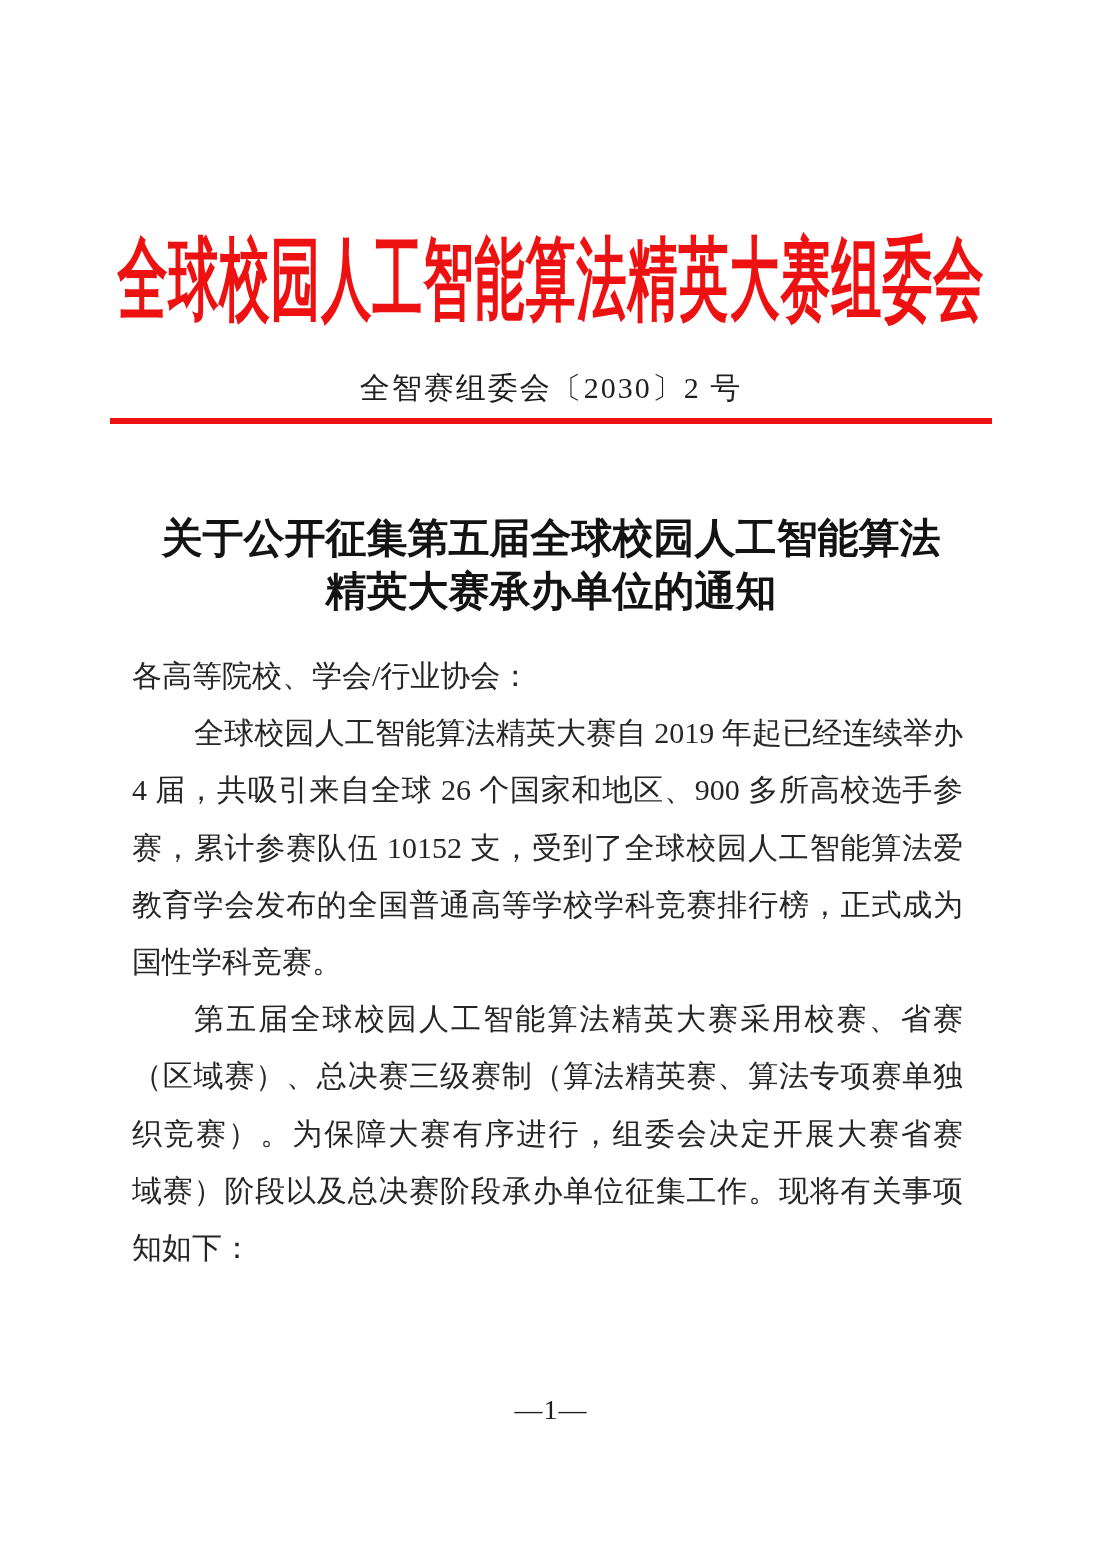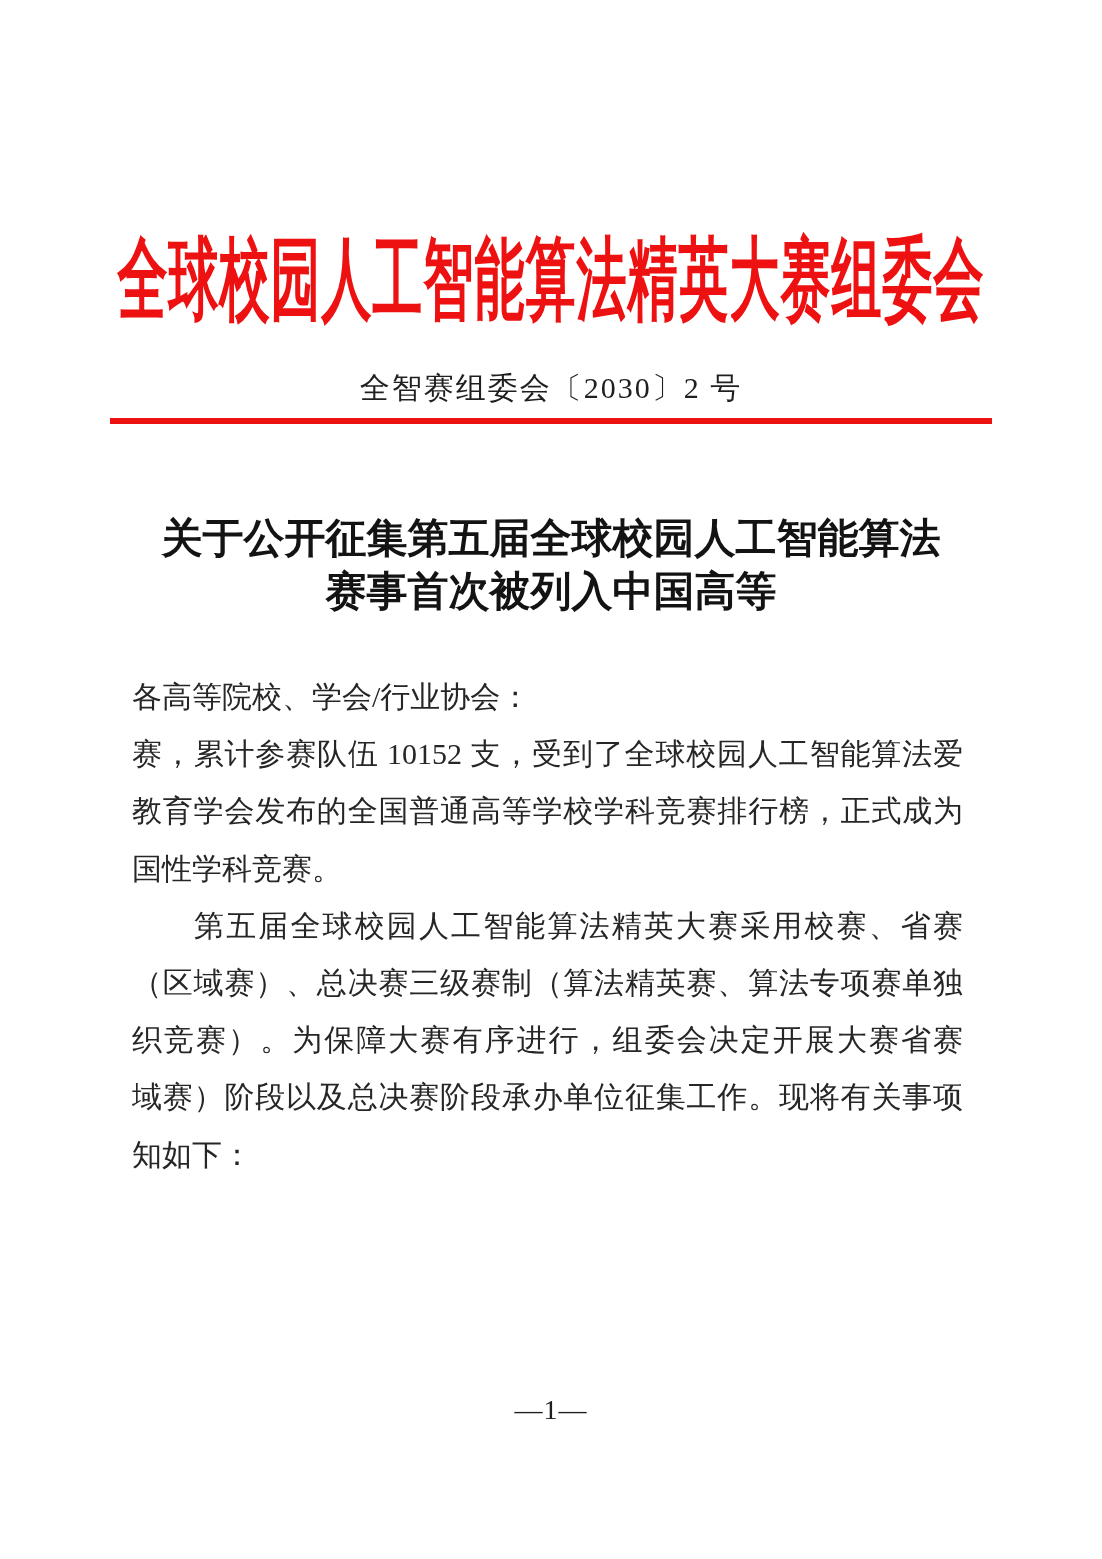--- a/index.html
+++ b/index.html
@@ -71,21 +71,21 @@
     text-align: center;
     font-size: 41px;
     line-height: 53px;
     font-weight: 700;
     color: #131313;
     letter-spacing: 0px;
   }
   
   .body-block {
     position: absolute;
-    top: 668px;
+    top: 647px;
     left: 132px;
     width: 831px;
     font-size: 30px;
     color: #262626;
   }
   .line {
     height: 57.2px;
     line-height: 57.2px;
     overflow: hidden;
     text-align: left;
@@ -126,25 +126,27 @@
   <div class="letterhead">
     <span class="org-name">全球校园人工智能算法精英大赛组委会</span>
   </div>
 
   <div class="doc-no">全智赛组委会〔2030〕2 号</div>
 
   <div class="red-line"></div>
 
   <h1 class="title">
     <div>关于公开征集第五届全球校园人工智能算法</div>
-    <div>赛事首次被列入中国高等</div>
+    <div>精英大赛承办单位的通知</div>
   </h1>
 
   <div class="body-block">
     <div class="line">各高等院校、学会/行业协会：</div>
+    <div class="line j ind">全球校园人工智能算法精英大赛自 2019 年起已经连续举办</div>
+    <div class="line j">4 届，共吸引来自全球 26 个国家和地区、900 多所高校选手参</div>
     <div class="line j">赛，累计参赛队伍 10152 支，受到了全球校园人工智能算法爱好</div>
     <div class="line j">教育学会发布的全国普通高等学校学科竞赛排行榜，正式成为全</div>
     <div class="line">国性学科竞赛。</div>
     <div class="line j ind">第五届全球校园人工智能算法精英大赛采用校赛、省赛</div>
     <div class="line j">（区域赛）、总决赛三级赛制（算法精英赛、算法专项赛单独组</div>
     <div class="line j">织竞赛）。为保障大赛有序进行，组委会决定开展大赛省赛（区</div>
     <div class="line j">域赛）阶段以及总决赛阶段承办单位征集工作。现将有关事项通</div>
     <div class="line">知如下：</div>
   </div>
 

